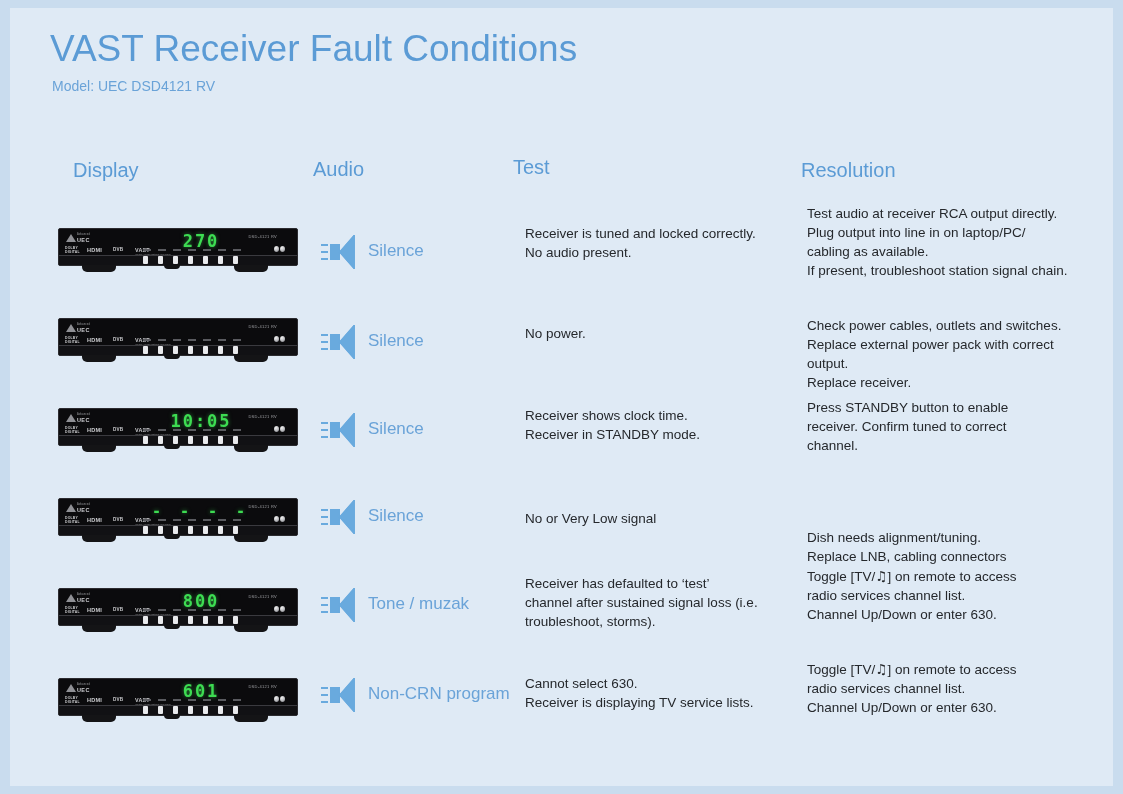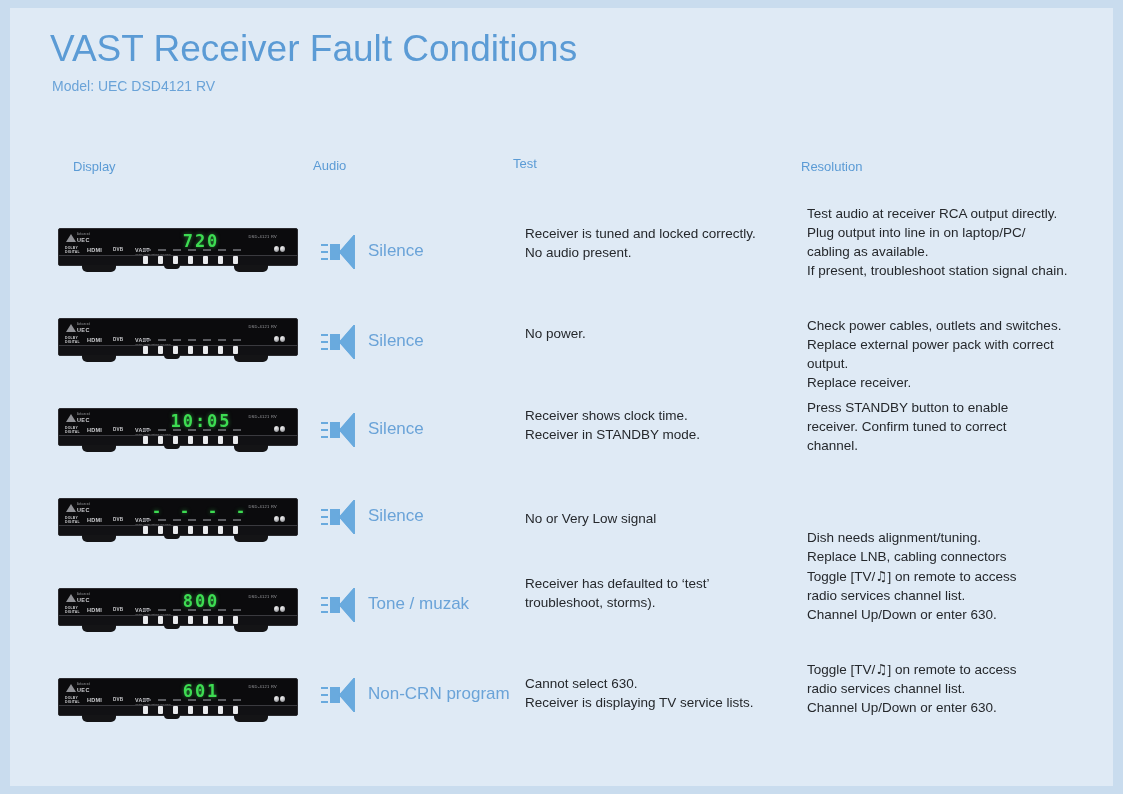--- a/index.html
+++ b/index.html
@@ -40,21 +40,21 @@
     font-size: 14px;
     color: #6aa3d8;
     font-weight: 400;
     white-space: nowrap;
     text-align: center;
   }
 
   
   .col-head {
     position: absolute;
-    font-size: 13px;
+    font-size: 20px;
     color: #5b9bd5;
     font-weight: 400;
     white-space: nowrap;
   }
   .ch-display    { left: 63px;  top: 151px; }
   .ch-audio      { left: 303px; top: 150px; text-align: center; }
   .ch-issue      { left: 503px; top: 148px; }
   .ch-resolution { left: 791px; top: 151px; }
 
   
@@ -278,21 +278,21 @@
               <span class="maker">Advanced</span>
               <span class="brand">UEC</span>
             </div>
             <div class="dev-badges">
               <span class="bg-dolby">DOLBY<br>DIGITAL</span>
               <span class="bg-hdmi">HDMI</span>
               <span class="bg-dvb">DVB</span>
               <span class="bg-vast">VAST<i class="sub" style="font-style:normal">Viewer Access Satellite Television</i></span>
             </div>
             <div class="dev-model">DSD-4121 RV</div>
-            <div class="dev-display">720</div>
+            <div class="dev-display">270</div>
             <div class="dev-indic">
               <u style="left:0px"></u>
               <u style="left:15px"></u>
               <u style="left:30px"></u>
               <u style="left:45px"></u>
               <u style="left:60px"></u>
               <u style="left:75px"></u>
               <u style="left:90px"></u>
             </div>
             <div class="dev-glossline"></div>
@@ -584,20 +584,21 @@
               <polygon points="20,17 34,1 34,33" fill="#69aade" stroke="#69aade" stroke-width="1.6"></polygon>
               <polygon points="20,17 34,1 34,33" fill="none" stroke="#69aade" stroke-width="1.8"></polygon>
               <rect x="1" y="9" width="7" height="2" fill="#69aade"></rect>
               <rect x="1" y="16" width="7" height="2" fill="#69aade"></rect>
               <rect x="1" y="23" width="7" height="2" fill="#69aade"></rect>
             </svg></div>
           <div class="audio-label">Tone / muzak</div>
         </div>
         <div class="issue-cell" style="top: 566px;">
           <div>Receiver has defaulted to ‘test’</div>
+          <div>channel after sustained signal loss (i.e.</div>
           <div>troubleshoot, storms).</div>
         </div>
         <div class="res-cell" style="top: 559px;">
           <div>Toggle [TV/<span class="note">♫</span>] on remote to access</div>
           <div>radio services channel list.</div>
           <div>Channel Up/Down or enter 630.</div>
         </div>
       </div>
       <div class="row" style="top: 0px;">
         <div class="device" style="top: 670px;">

